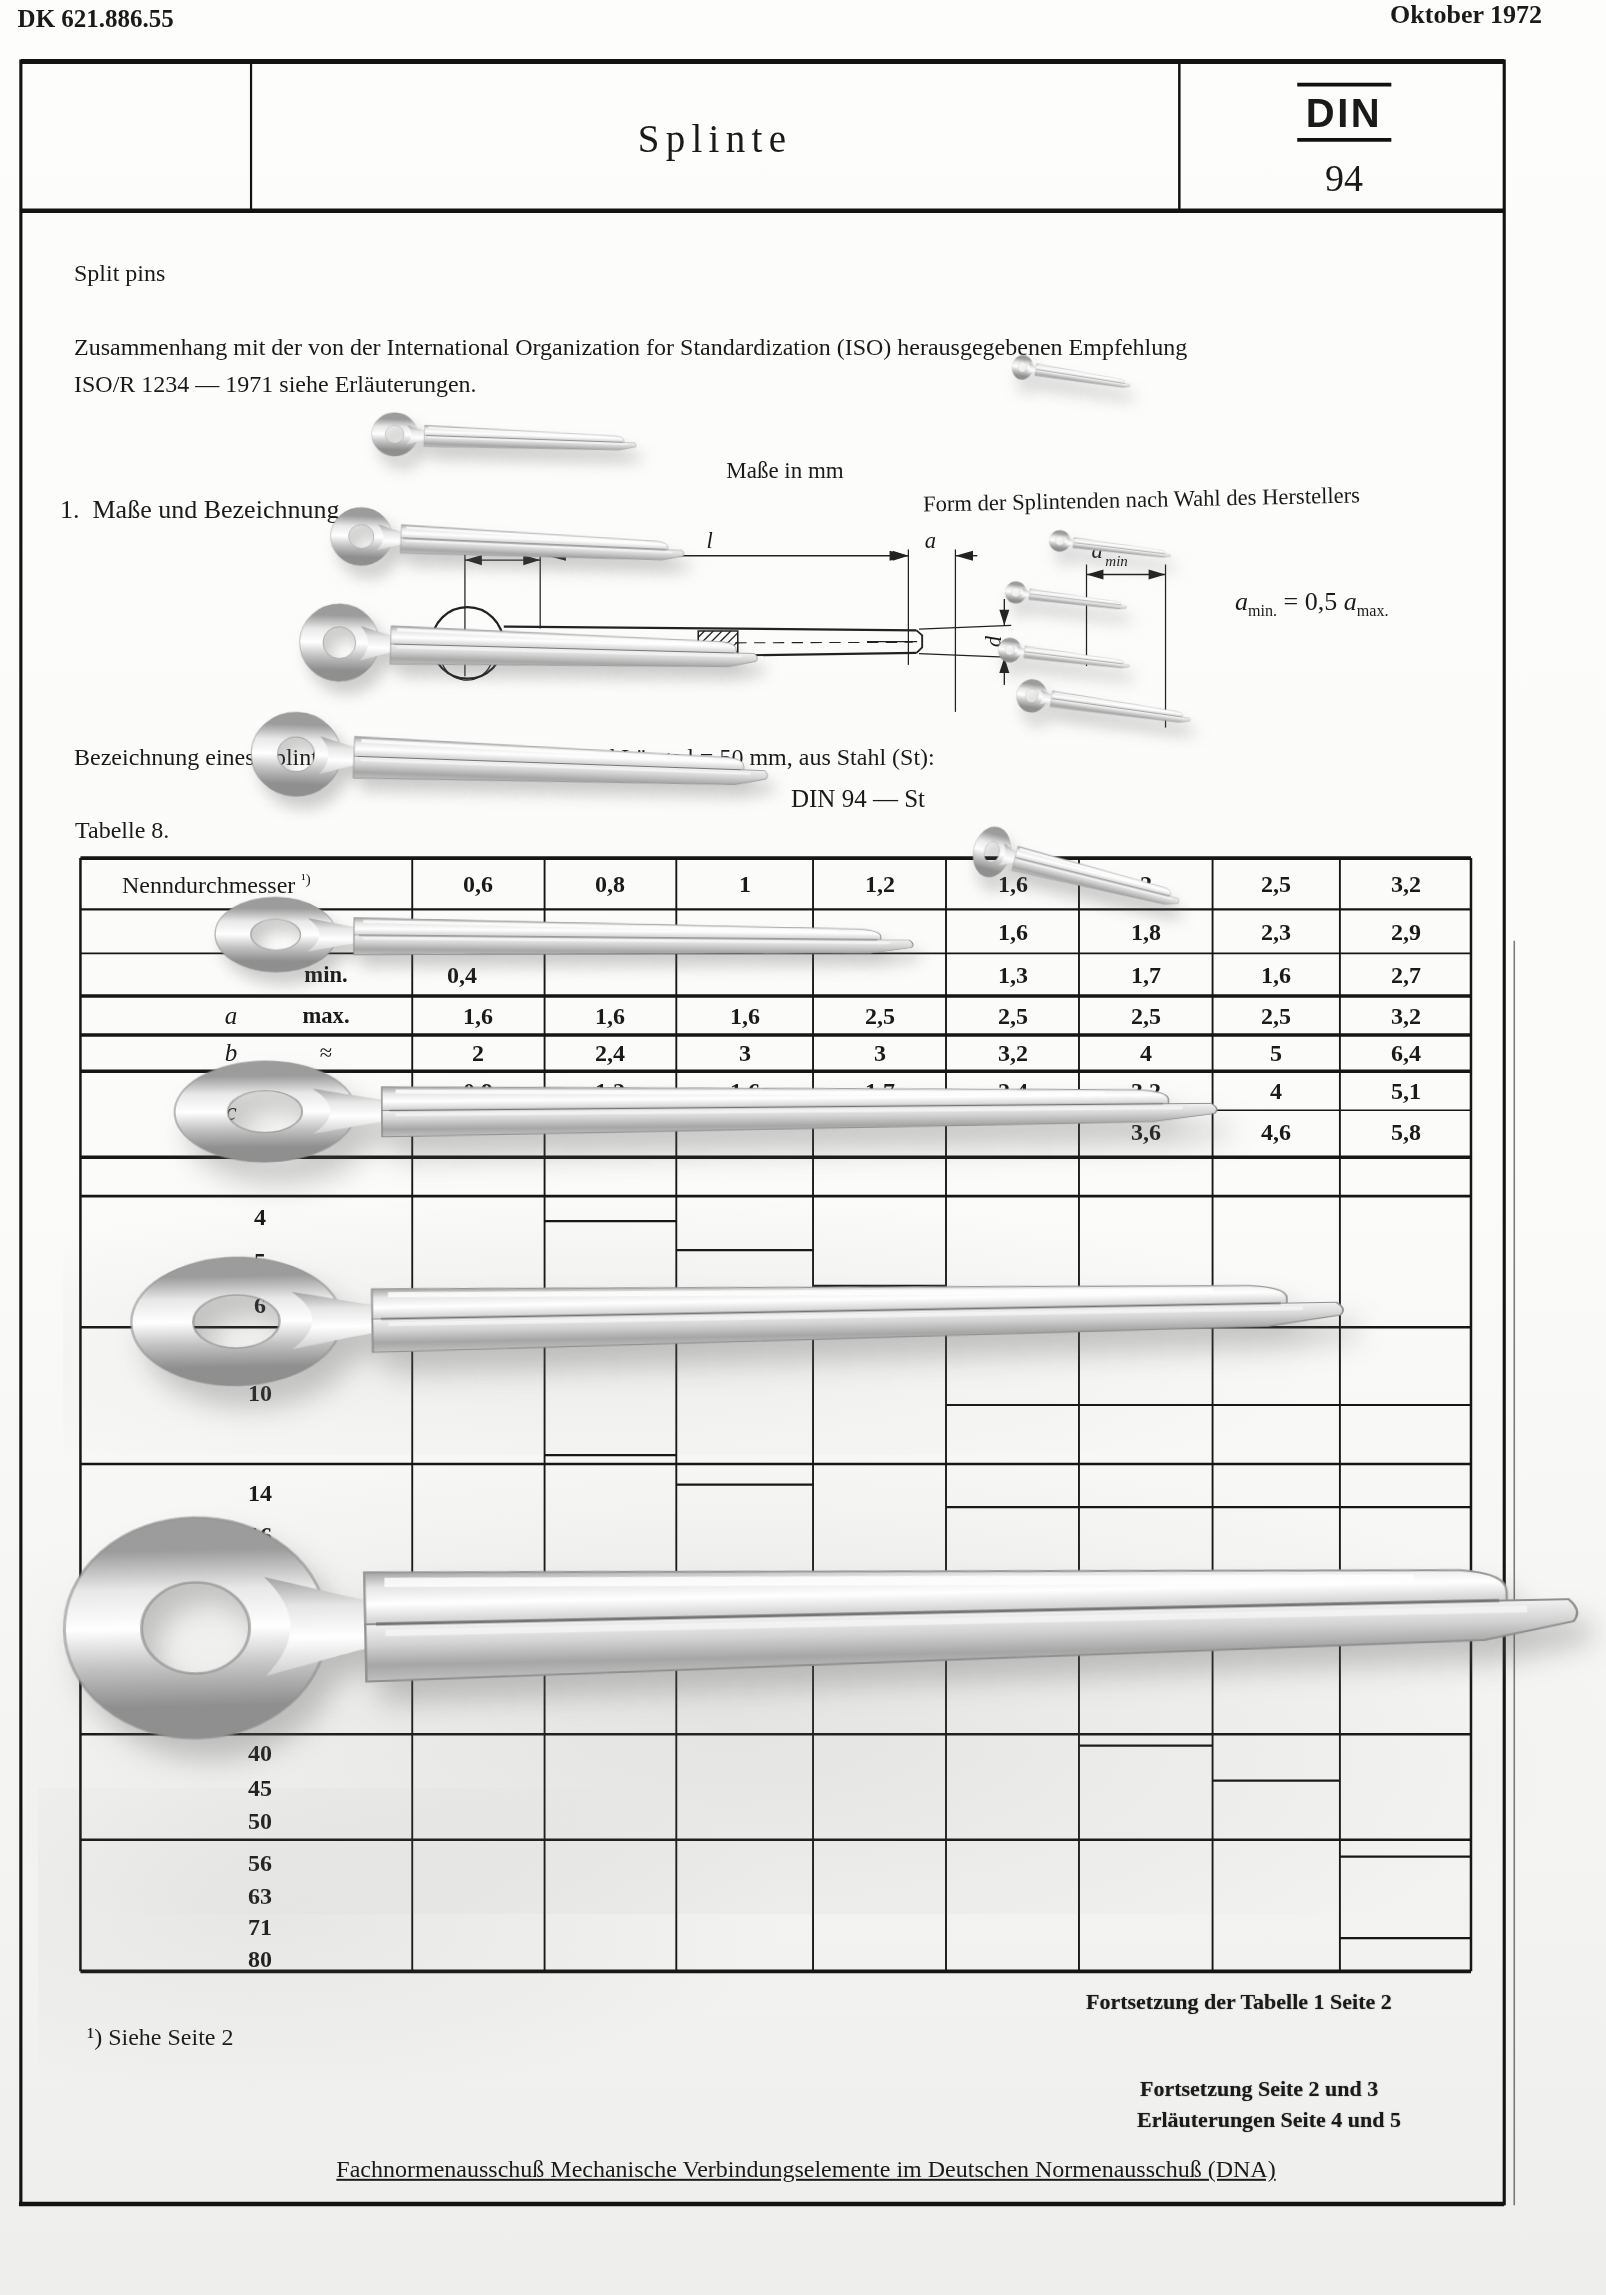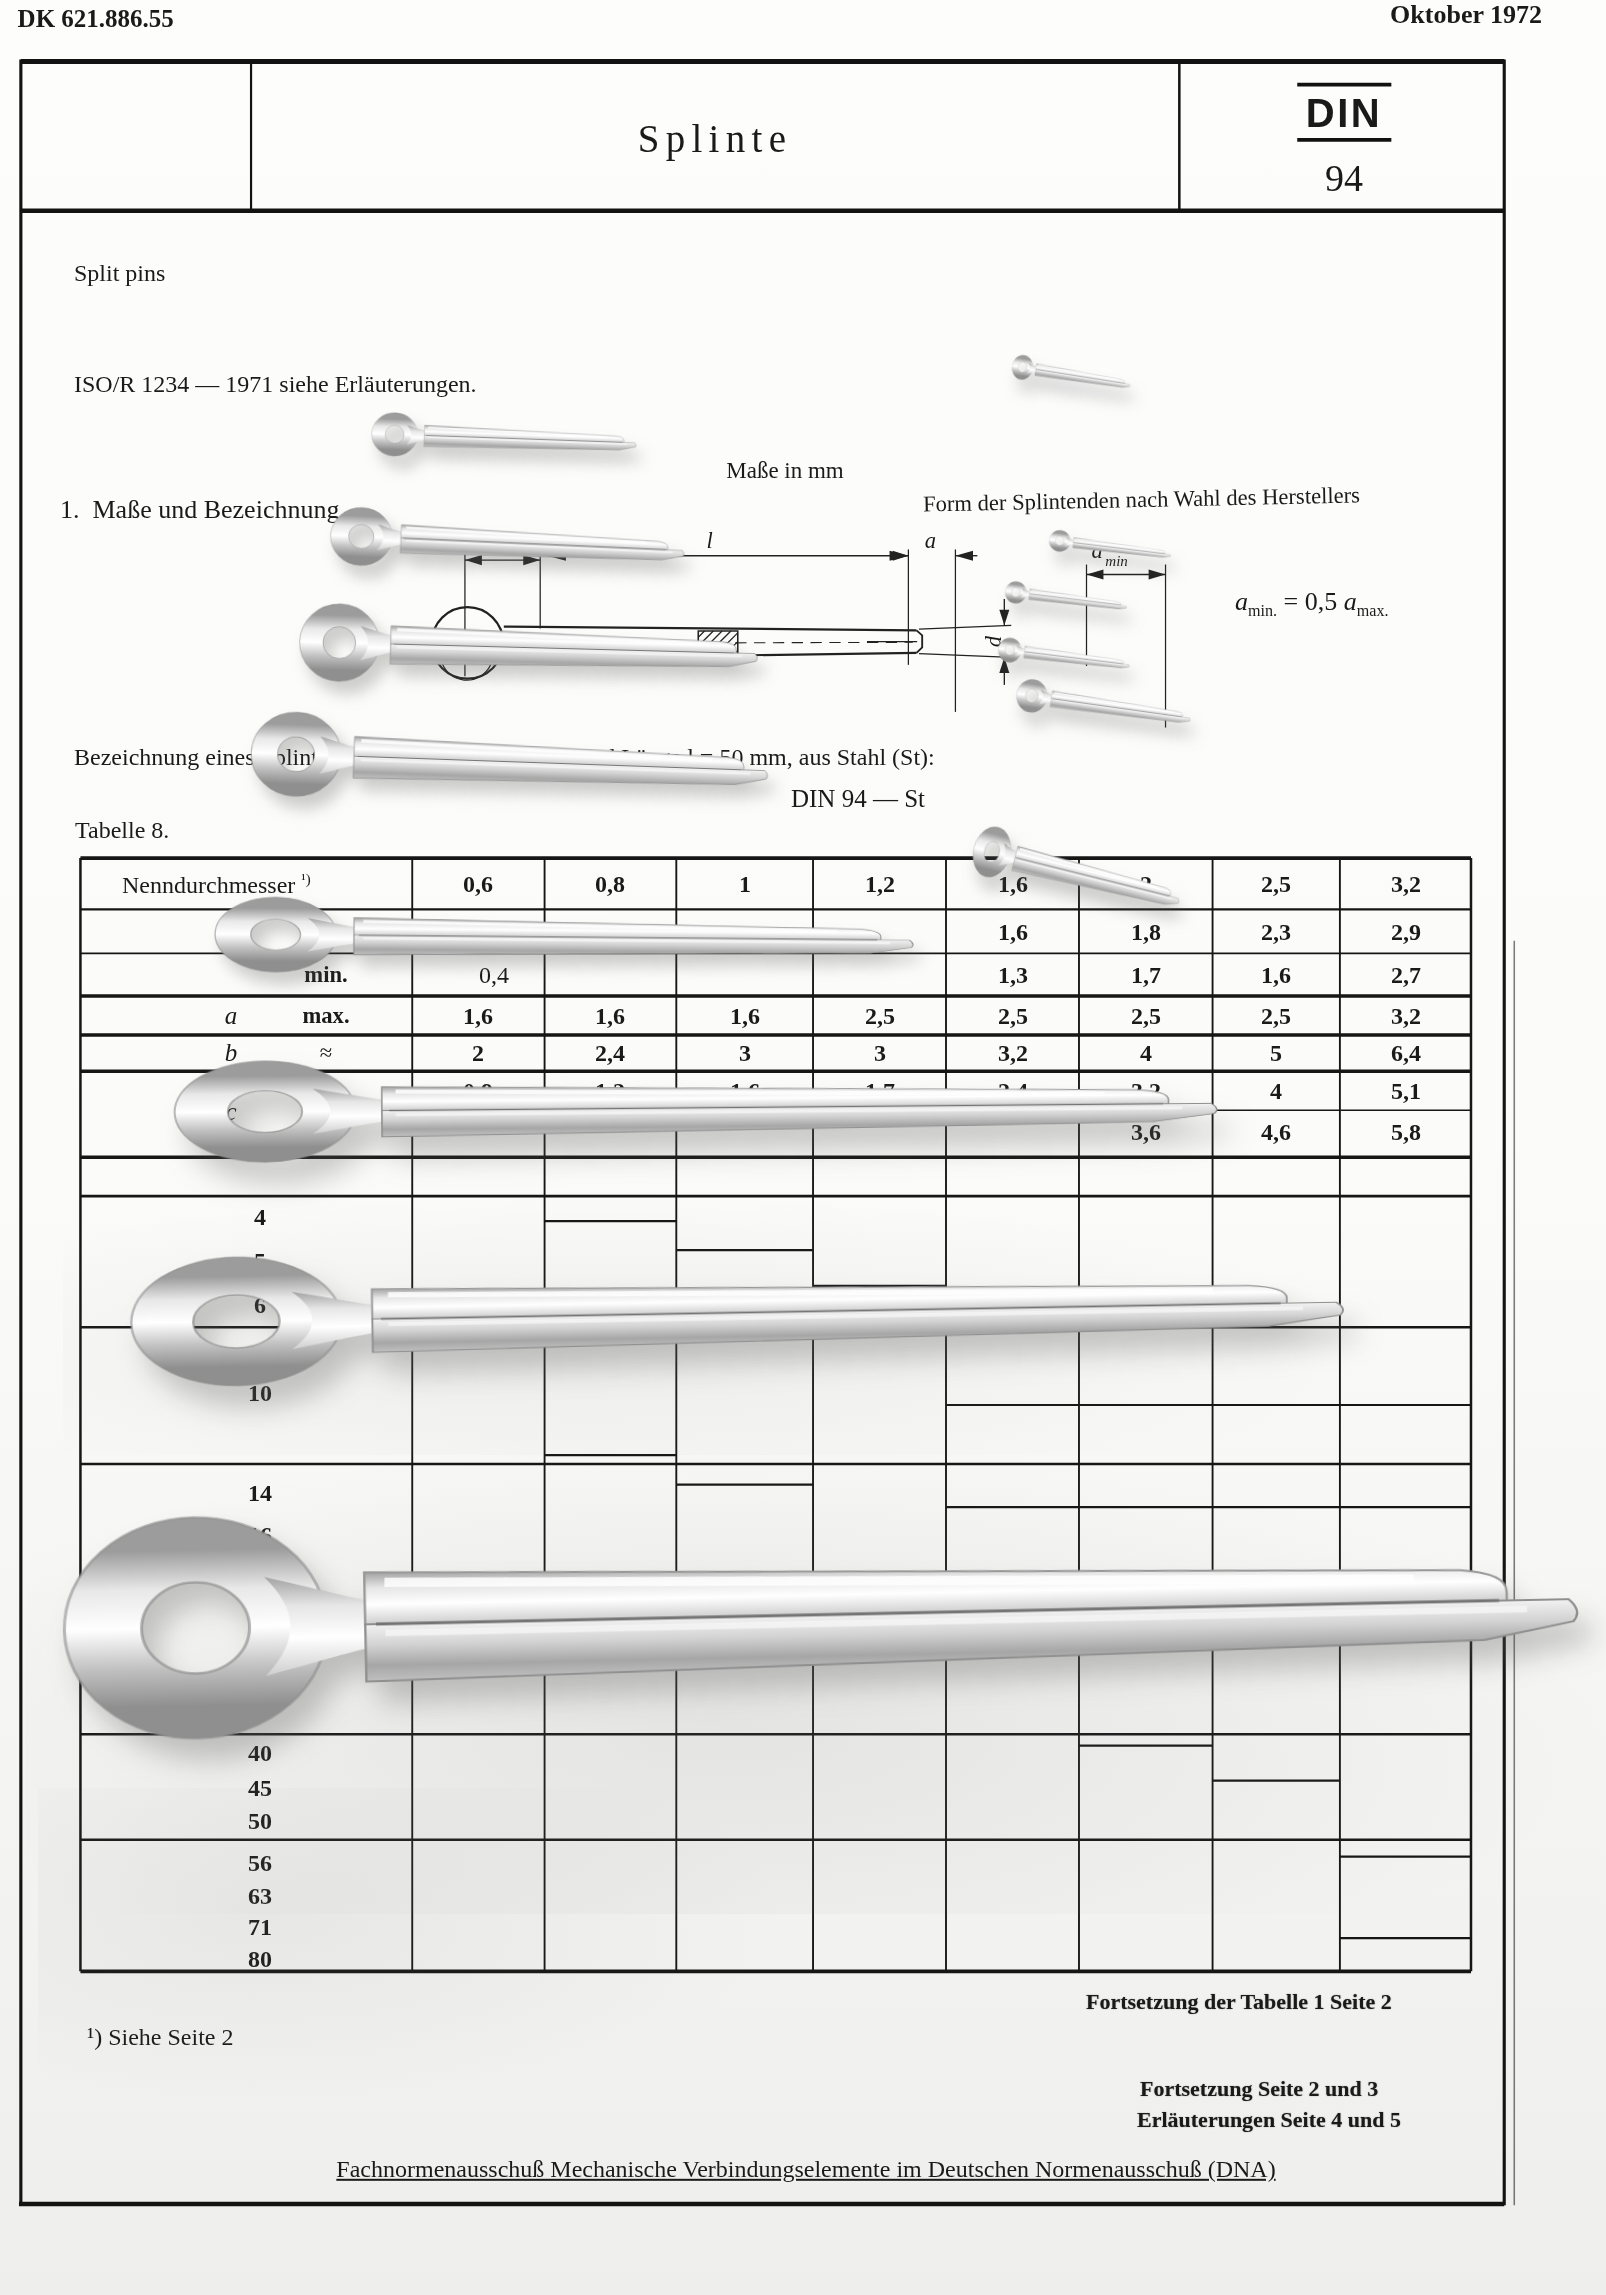--- a/index.html
+++ b/index.html
@@ -180,20 +180,21 @@
   </svg>
 
   <div class="t b" style="left:17.6px;top:5px;font-size:25px;">DK 621.886.55</div>
   <div class="t b ra" style="left:1542px;top:1.3px;font-size:26px;">Oktober 1972</div>
 
   <div class="t c" style="left:715px;top:139px;font-size:39px;letter-spacing:6.3px;">Splinte</div>
   <div class="t c" style="left:1344px;top:113px;font-size:40px;font-weight:700;letter-spacing:2.5px;font-family:'Liberation Sans',sans-serif;">DIN</div>
   <div class="t c" style="left:1344px;top:179px;font-size:38px;">94</div>
 
   <div class="t" style="left:74px;top:260px;font-size:24px;">Split pins</div>
+  <div class="t" style="left:74px;top:334px;font-size:24px;">Zusammenhang mit der von der International Organization for Standardization (ISO) herausgegebenen Empfehlung</div>
   <div class="t" style="left:74px;top:371px;font-size:24px;">ISO/R 1234 — 1971 siehe Erläuterungen.</div>
 
   <div class="t c" style="left:785px;top:471px;font-size:23px;">Maße in mm</div>
   <div class="t" style="left:60px;top:496px;font-size:26px;">1.  Maße und Bezeichnung</div>
   <div class="t" style="left:923px;top:488px;font-size:22.6px;transform:rotate(-1.2deg);">Form der Splintenden nach Wahl des Herstellers</div>
 
   <div class="t" style="left:1235px;top:588px;font-size:26px;"><i>a</i><sub>min.</sub><span> = 0,5 </span><i>a</i><sub>max.</sub></div>
 
   <div class="t" style="left:74px;top:744px;font-size:24px;">Bezeichnung eines Splintes mit Nenndurchmesser 5 und Länge l = 50 mm, aus Stahl (St):</div>
   <div class="t c" style="left:858px;top:799px;font-size:25px;">DIN 94 — St</div>
@@ -209,21 +210,21 @@
       <div class="t c" style="left: 1013px; top: 884px; font-size: 24px; font-weight: 700;">1,6</div>
       <div class="t c" style="left: 1146px; top: 884px; font-size: 24px; font-weight: 700;">2</div>
       <div class="t c" style="left: 1276px; top: 884px; font-size: 24px; font-weight: 700;">2,5</div>
       <div class="t c" style="left: 1406px; top: 884px; font-size: 24px; font-weight: 700;">3,2</div>
       <div class="t c" style="left: 326px; top: 932px; font-size: 22.6px; font-weight: 700;">max.</div>
       <div class="t c" style="left: 1013px; top: 932px; font-size: 24px; font-weight: 700;">1,6</div>
       <div class="t c" style="left: 1146px; top: 932px; font-size: 24px; font-weight: 700;">1,8</div>
       <div class="t c" style="left: 1276px; top: 932px; font-size: 24px; font-weight: 700;">2,3</div>
       <div class="t c" style="left: 1406px; top: 932px; font-size: 24px; font-weight: 700;">2,9</div>
       <div class="t c" style="left: 326px; top: 975px; font-size: 22.6px; font-weight: 700;">min.</div>
-      <div class="t c" style="left: 494px; top: 975px; font-size: 24px; font-weight: 400;">0,4</div>
+      <div class="t c" style="left: 462px; top: 975px; font-size: 24px; font-weight: 700;">0,4</div>
       <div class="t c" style="left: 1013px; top: 975px; font-size: 24px; font-weight: 700;">1,3</div>
       <div class="t c" style="left: 1146px; top: 975px; font-size: 24px; font-weight: 700;">1,7</div>
       <div class="t c" style="left: 1276px; top: 975px; font-size: 24px; font-weight: 700;">1,6</div>
       <div class="t c" style="left: 1406px; top: 975px; font-size: 24px; font-weight: 700;">2,7</div>
       <div class="t c" style="left: 231px; top: 1016px; font-size: 25px; font-style: italic;">a</div>
       <div class="t c" style="left: 326px; top: 1016px; font-size: 22.6px; font-weight: 700;">max.</div>
       <div class="t c" style="left: 478px; top: 1016px; font-size: 24px; font-weight: 700;">1,6</div>
       <div class="t c" style="left: 610px; top: 1016px; font-size: 24px; font-weight: 700;">1,6</div>
       <div class="t c" style="left: 745px; top: 1016px; font-size: 24px; font-weight: 700;">1,6</div>
       <div class="t c" style="left: 880px; top: 1016px; font-size: 24px; font-weight: 700;">2,5</div>

